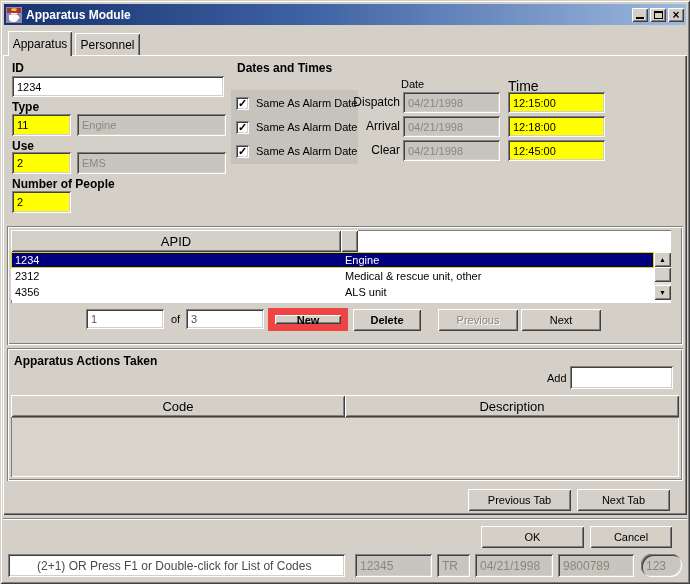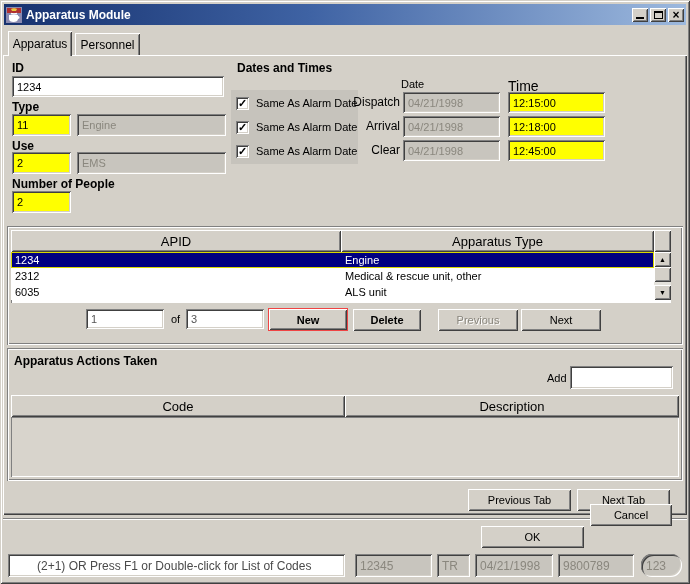--- a/index.html
+++ b/index.html
@@ -14,21 +14,21 @@
   .field{border:none;outline:none;background:#fff;color:#000;font-size:11px;
     padding:3px 5px;
     box-shadow:inset 1px 1px 0 #808080, inset -1px -1px 0 #ffffff,
                inset 2px 2px 0 #404040, inset -2px -2px 0 #d4d0c8;}
   .yellow{background:#ffff00;}
   .disabled{background:#c8c5be;color:#8a877e;}
   .btn{display:flex;align-items:center;justify-content:center;cursor:default;
     background:#d4d0c8;font-size:11px;color:#000;
     box-shadow:inset 1px 1px 0 #ffffff, inset -1px -1px 0 #404040,
                inset 2px 2px 0 #d4d0c8, inset -2px -2px 0 #808080;}
-  .btn.default{border:1px solid #ef4444;}
+  .btn.default{border:7px solid #ef4444;}
   .btn.disabled-btn{color:#8a877e;text-shadow:1px 1px 0 #ffffff;}
   .lbl{font-weight:bold;font-size:12px;text-align:center;}
   
   .titlebar{left:4px;top:4px;width:682px;height:21px;display:flex;align-items:center;
     background:linear-gradient(90deg,#16316e,#3f63a4 45%,#9db9de);padding:0 2px;}
   .title-text{color:#fff;font-weight:bold;font-size:12px;margin-left:4px;flex:1;}
   .winbtn{width:16px;height:14px;margin-left:2px;font-size:10px;font-weight:bold;line-height:10px;}
   .min-glyph{width:8px;height:2px;background:#000;margin-top:7px;}
   .max-glyph{width:9px;height:8px;border:1px solid #000;border-top-width:2px;}
   
@@ -147,37 +147,34 @@
     <input class="abs field yellow" style="left: 505px; top: 85px; width: 97px; height: 21px;" value="12:45:00">
 
     <div class="abs etched" style="left:4px;top:171px;width:676px;height:119px;">
 
       <div class="abs" style="left:4px;top:4px;width:660px;height:73px;background:#fff;
            box-shadow:inset 1px 1px 0 #808080, inset -1px -1px 0 #ffffff;">
         <div style="display:flex;">
           <div class="gridhead" style="width:330px;">
               <span>APID</span>
             </div>
-          <div class="gridhead" style="width:313px;">
-              <span>Apparatus Type</span>
-            </div>
           <div class="gridhead" style="width:17px;"></div>
         </div>
         <div style="display:flex;">
           <div style="width:643px;">
             <div class="gridrow selected">
               <div class="cell" style="width:330px;">1234</div>
               <div class="cell" style="width:313px;">Engine</div>
             </div>
             <div class="gridrow">
               <div class="cell" style="width:330px;">2312</div>
               <div class="cell" style="width:313px;">Medical &amp; rescue unit, other</div>
             </div>
             <div class="gridrow">
-              <div class="cell" style="width:330px;">6035</div>
+              <div class="cell" style="width:330px;">4356</div>
               <div class="cell" style="width:313px;">ALS unit</div>
             </div>
           </div>
           <div style="width:17px;display:flex;flex-direction:column;background:#e4e2dc;">
             <div class="btn sb-btn">
                 <span>▲</span>
               </div>
             <div class="btn" style="width:17px;height:15px;"></div>
             <div style="flex:1;"></div>
             <div class="btn sb-btn">
@@ -228,21 +225,21 @@
         <span>Previous Tab</span>
       </div>
   </div>
 
   <div class="abs" style="left:3px;top:518px;width:684px;height:2px;
        box-shadow:inset 0 1px 0 #808080, inset 0 -1px 0 #ffffff;"></div>
 
   <div class="btn abs" style="left:481px;top:526px;width:103px;height:22px;">
       <span>OK</span>
     </div>
-  <div class="btn abs" style="left:590px;top:504px;width:82px;height:22px;justify-content:center;">
+  <div class="btn abs" style="left:590px;top:526px;width:82px;height:22px;justify-content:center;">
       <span>Cancel</span>
     </div>
 
   <div class="statusfld abs" style="left:8px;top:554px;width:337px;height:23px;background:#fff;color:#4a4a4a;padding-left:29px;">
       <span>(2+1) OR Press F1 or Double-click for List of Codes</span>
     </div>
   <div class="statusfld abs" style="left:355px;top:554px;width:77px;height:23px;background:#c8c5be;color:#8a877e;">
       <span>12345</span>
     </div>
   <div class="statusfld abs" style="left:437px;top:554px;width:33px;height:23px;background:#c8c5be;color:#8a877e;">

